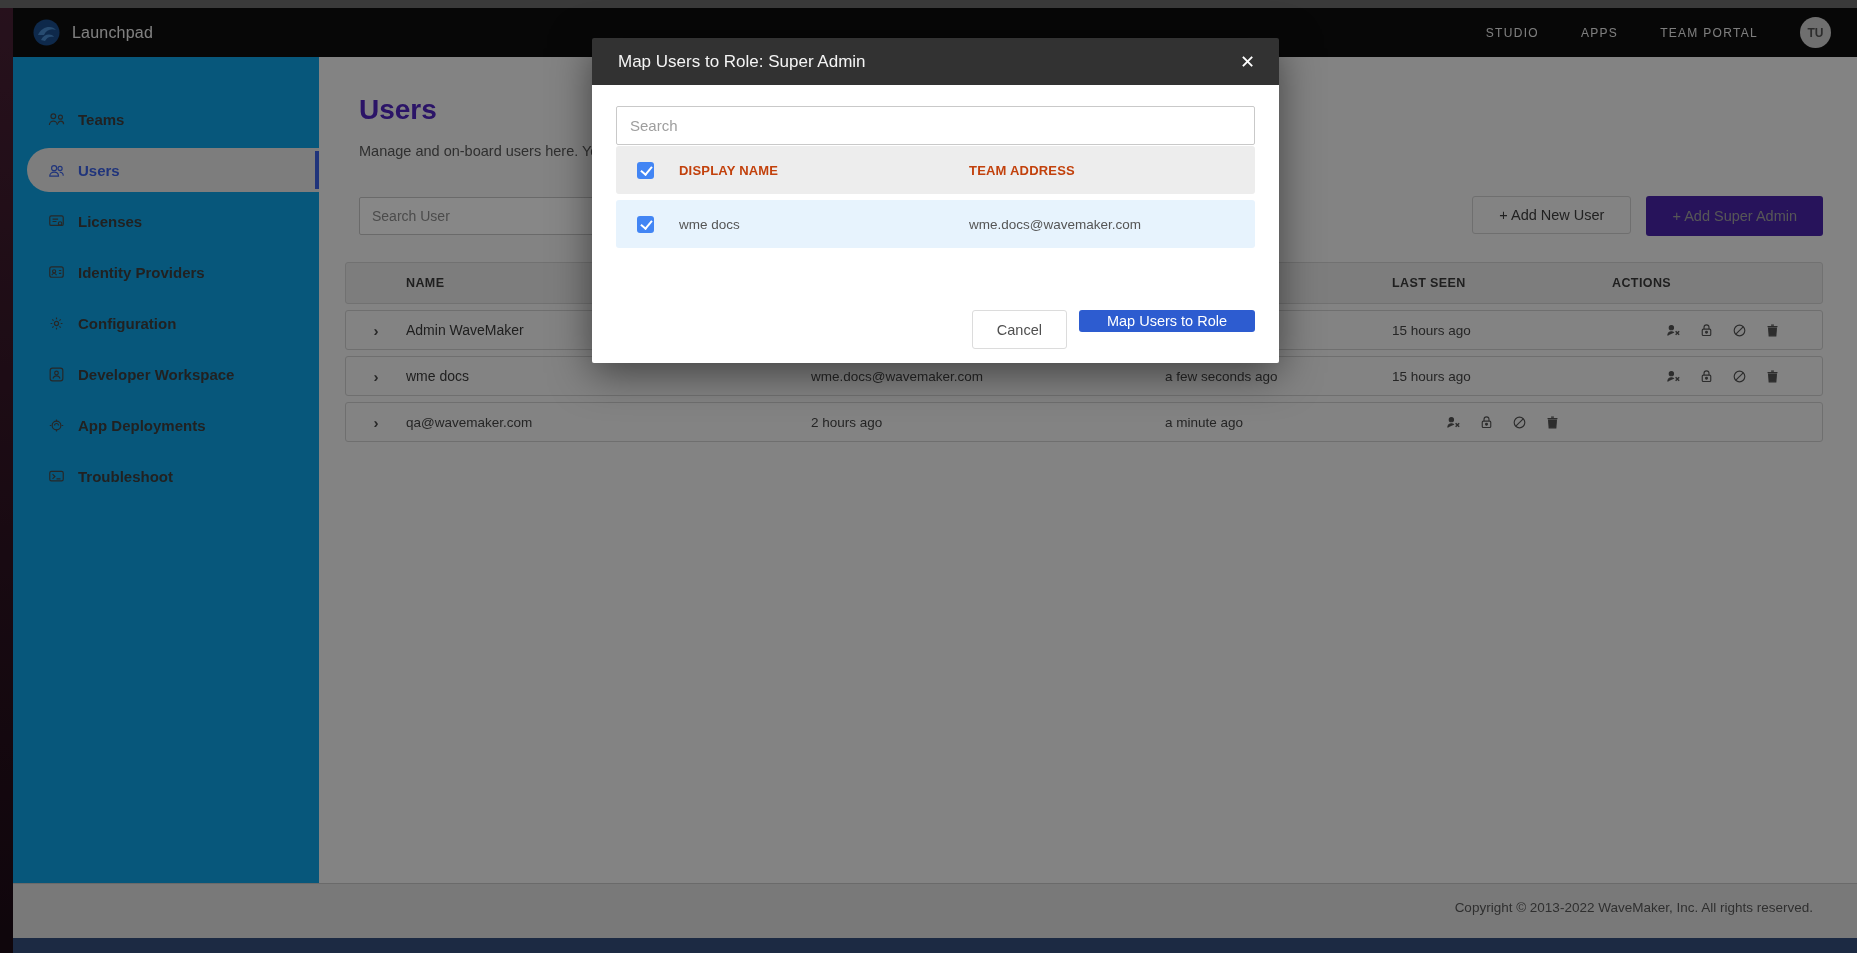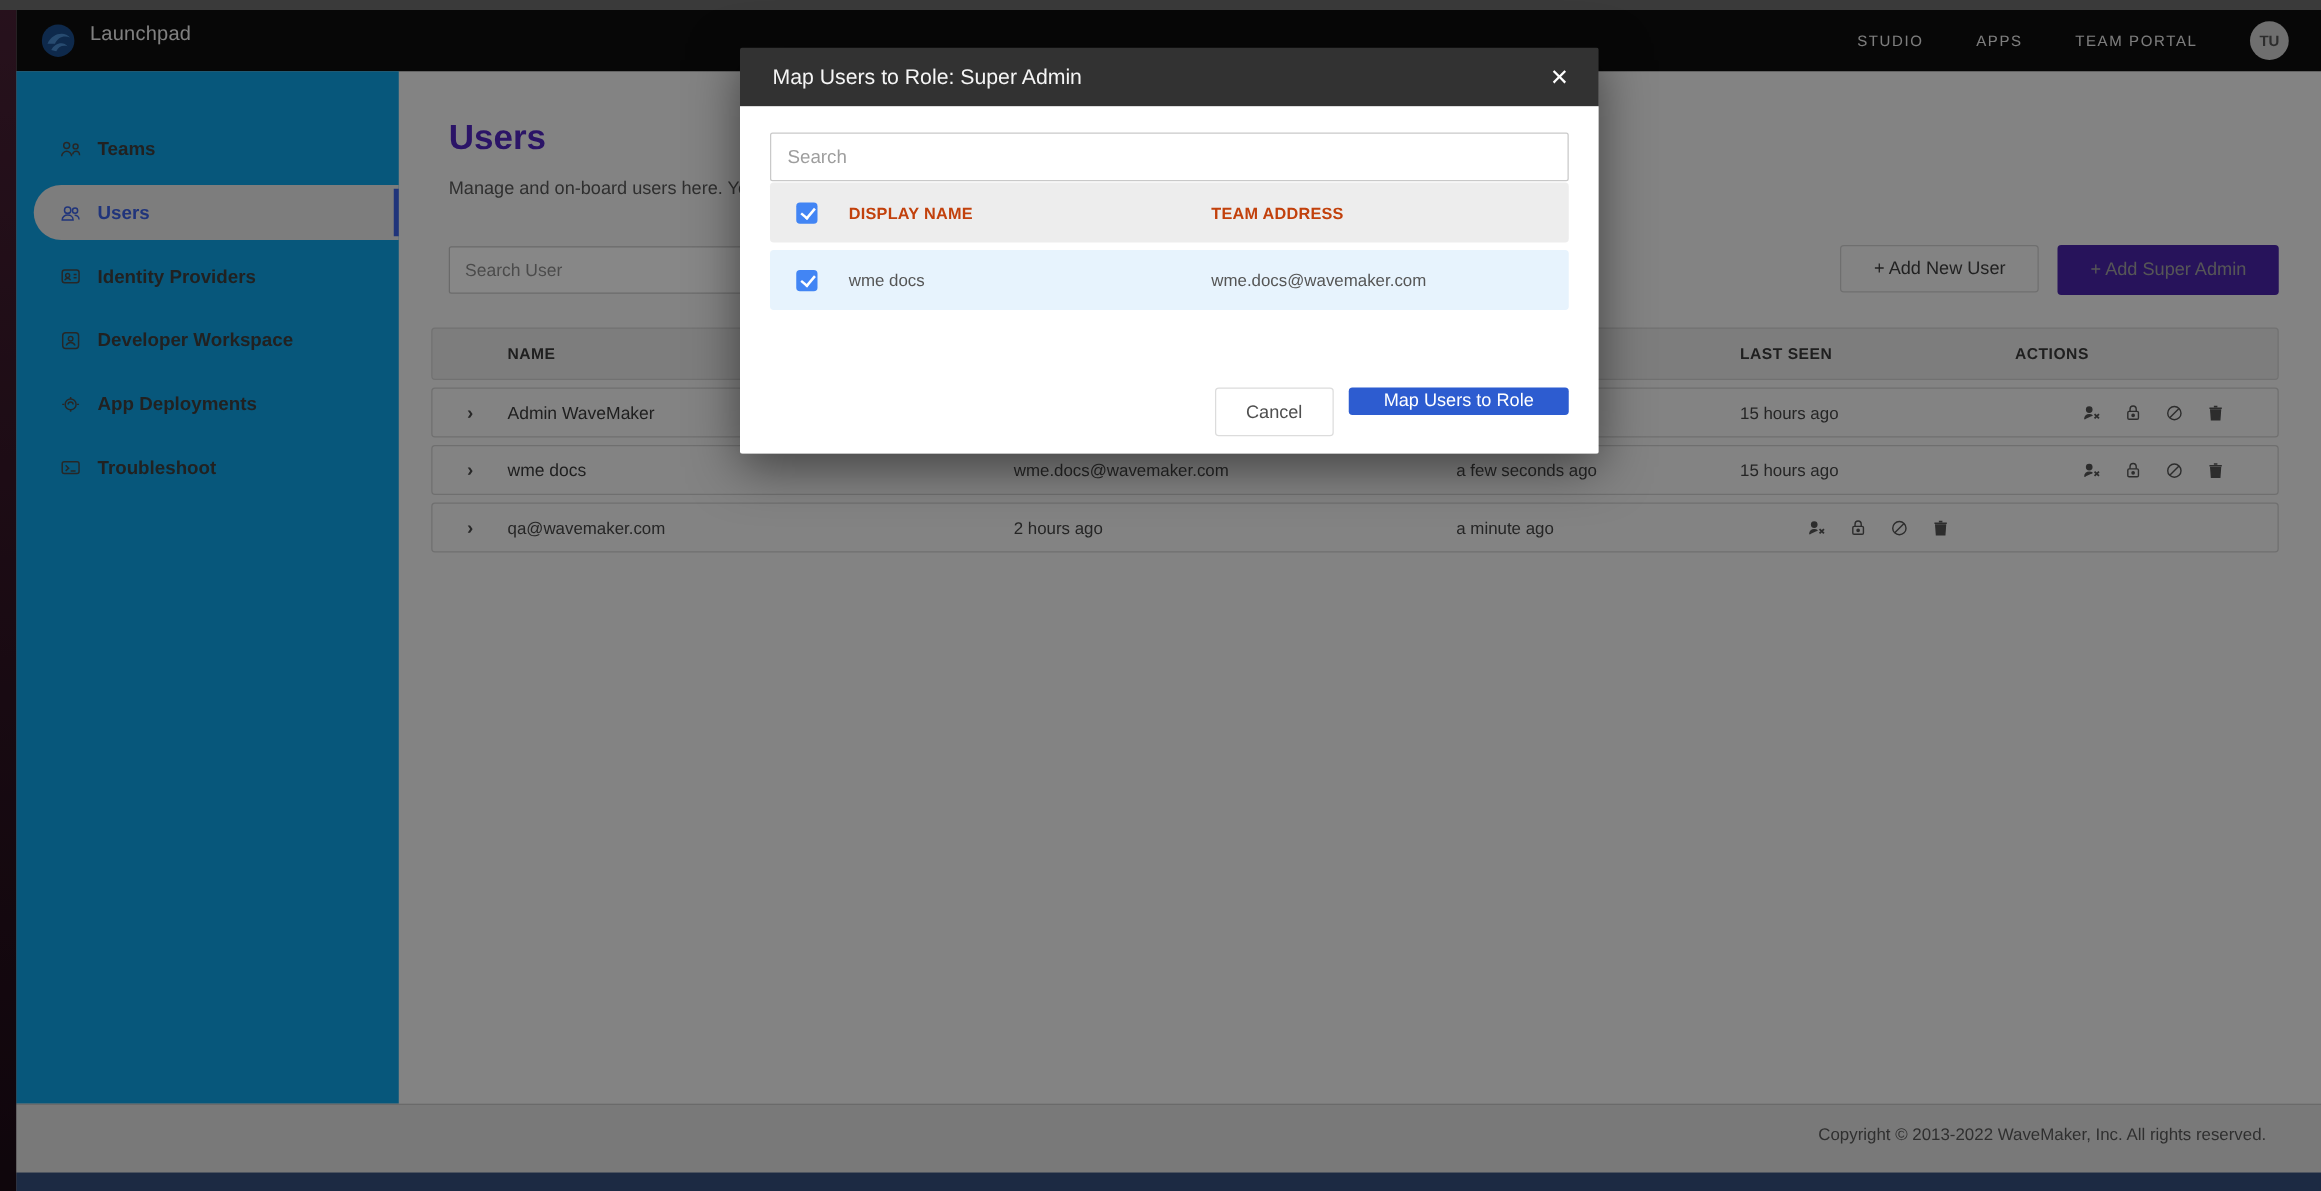--- a/index.html
+++ b/index.html
@@ -11,21 +11,21 @@
   }
   
   .top-strip { position:absolute; left:0; top:0; width:1857px; height:8px; background:#6f6f6f; }
   .left-strip { position:absolute; left:0; top:8px; width:13px; height:945px;
     background:linear-gradient(180deg,#4a2136 0%,#301423 55%,#1d0c17 100%); z-index:2;}
   .bottom-bar { position:absolute; left:13px; top:938px; width:1844px; height:15px; background:#36507f; }
 
   
   .navbar { position:absolute; left:13px; top:8px; width:1844px; height:49px;
     background:#0f0f0f; display:flex; align-items:center; padding:0 26px 0 20px; }
-  .brand { display:flex; align-items:flex-start; gap:12px; }
+  .brand { display:flex; align-items:center; gap:12px; }
   .brand-name { color:#f2f2f2; font-size:16px; letter-spacing:.2px; }
   .nav-right { margin-left:auto; display:flex; align-items:center; gap:42px; }
   .nav-link { color:#ededed; font-size:12px; letter-spacing:1.3px; cursor:pointer; }
   .avatar { width:31px; height:31px; border-radius:50%; background:#d2d2d2; color:#555;
     display:flex; align-items:center; justify-content:center; font-size:12px; font-weight:bold; }
 
   
   .sidebar { position:absolute; left:13px; top:57px; width:306px; height:826px; background:#0ea5e9; padding-top:33px; }
   .side-item { position:relative; height:44px; margin:7px 0 0 14px; display:flex; align-items:center;
     padding-left:20px; gap:12px; font-size:15px; font-weight:bold; color:#3f3f3f; cursor:pointer; }
@@ -126,25 +126,40 @@
   <div class="side-item active">
     <svg viewBox="0 0 24 24">
         <circle cx="9" cy="9" r="3.2"></circle>
         <circle cx="16.5" cy="9.5" r="2.6"></circle>
         <path d="M3.5 19c0-3.2 2.6-5 5.5-5s5.5 1.8 5.5 5zM16 14.2c2.4 0 4.5 1.6 4.5 4.3"></path>
       </svg>
     <span>Users</span>
   </div>
   <div class="side-item">
     <svg viewBox="0 0 24 24">
+        <rect x="3.5" y="5" width="17" height="12" rx="2"></rect>
+        <path d="M7 9h7M7 12h5"></path>
+        <circle cx="16.5" cy="14.5" r="2.2"></circle>
+      </svg>
+    <span>Licenses</span>
+  </div>
+  <div class="side-item">
+    <svg viewBox="0 0 24 24">
         <rect x="3.5" y="5" width="17" height="13" rx="2.5"></rect>
         <circle cx="9" cy="10.5" r="2"></circle>
         <path d="M6 15.5c.6-1.5 1.8-2.2 3-2.2s2.4.7 3 2.2M15 9.5h3M15 13h3"></path>
       </svg>
     <span>Identity Providers</span>
+  </div>
+  <div class="side-item">
+    <svg viewBox="0 0 24 24">
+        <circle cx="12" cy="12" r="2.6"></circle>
+        <path d="M12 4.5v2.2M12 17.3v2.2M4.5 12h2.2M17.3 12h2.2M6.7 6.7l1.6 1.6M15.7 15.7l1.6 1.6M17.3 6.7l-1.6 1.6M8.3 15.7l-1.6 1.6"></path>
+      </svg>
+    <span>Configuration</span>
   </div>
   <div class="side-item">
     <svg viewBox="0 0 24 24">
         <rect x="4" y="4" width="16" height="16" rx="3"></rect>
         <circle cx="12" cy="10" r="2.3"></circle>
         <path d="M7.5 17c.8-2.2 2.6-3.2 4.5-3.2s3.7 1 4.5 3.2"></path>
       </svg>
     <span>Developer Workspace</span>
   </div>
   <div class="side-item">

